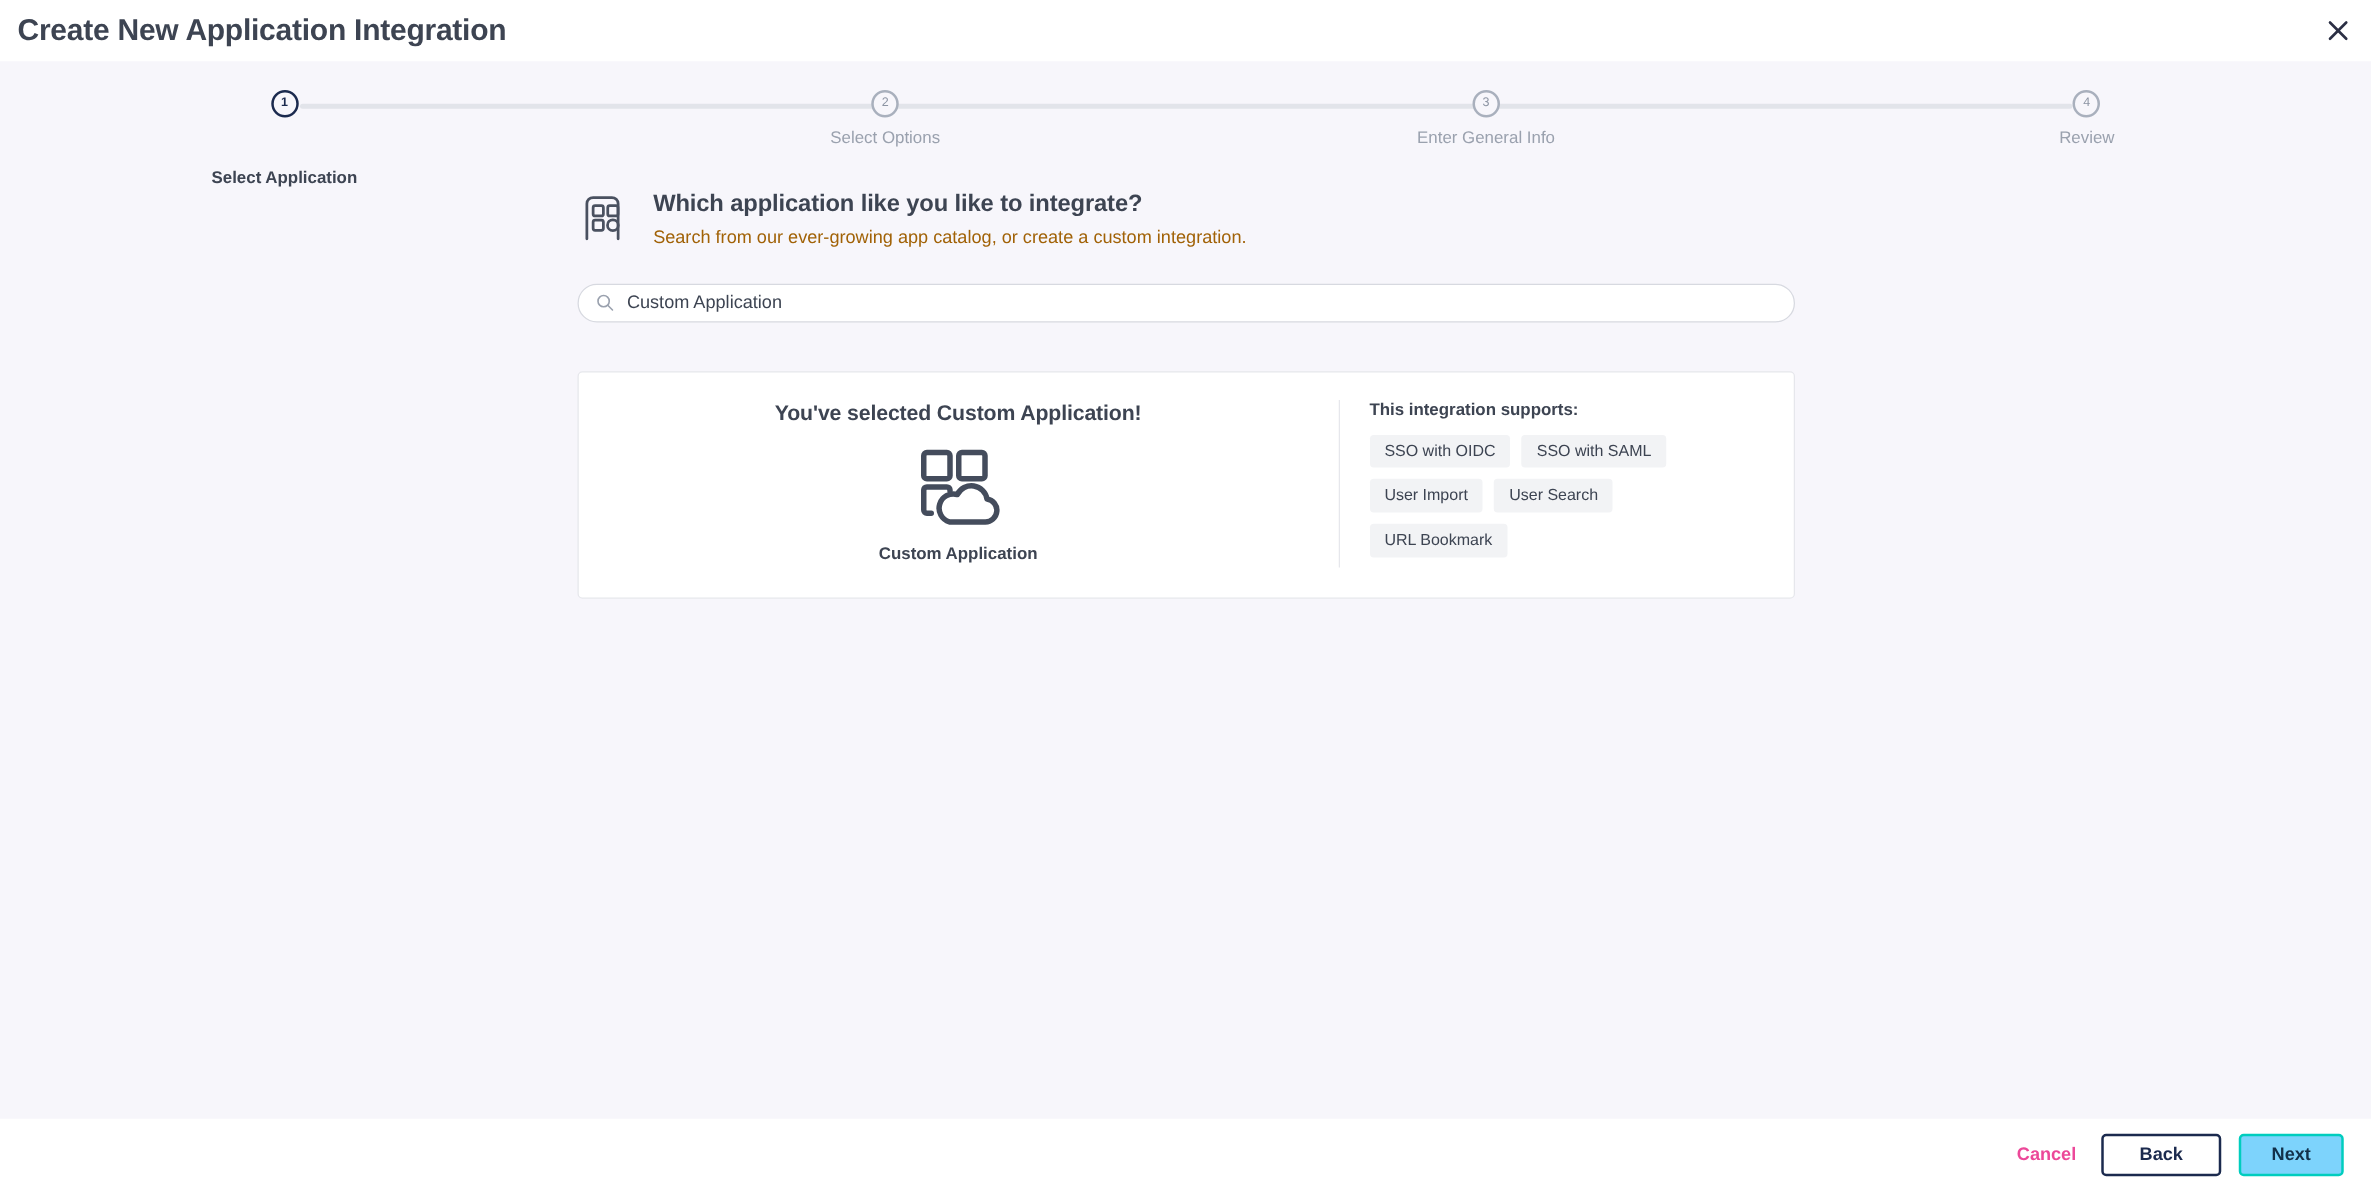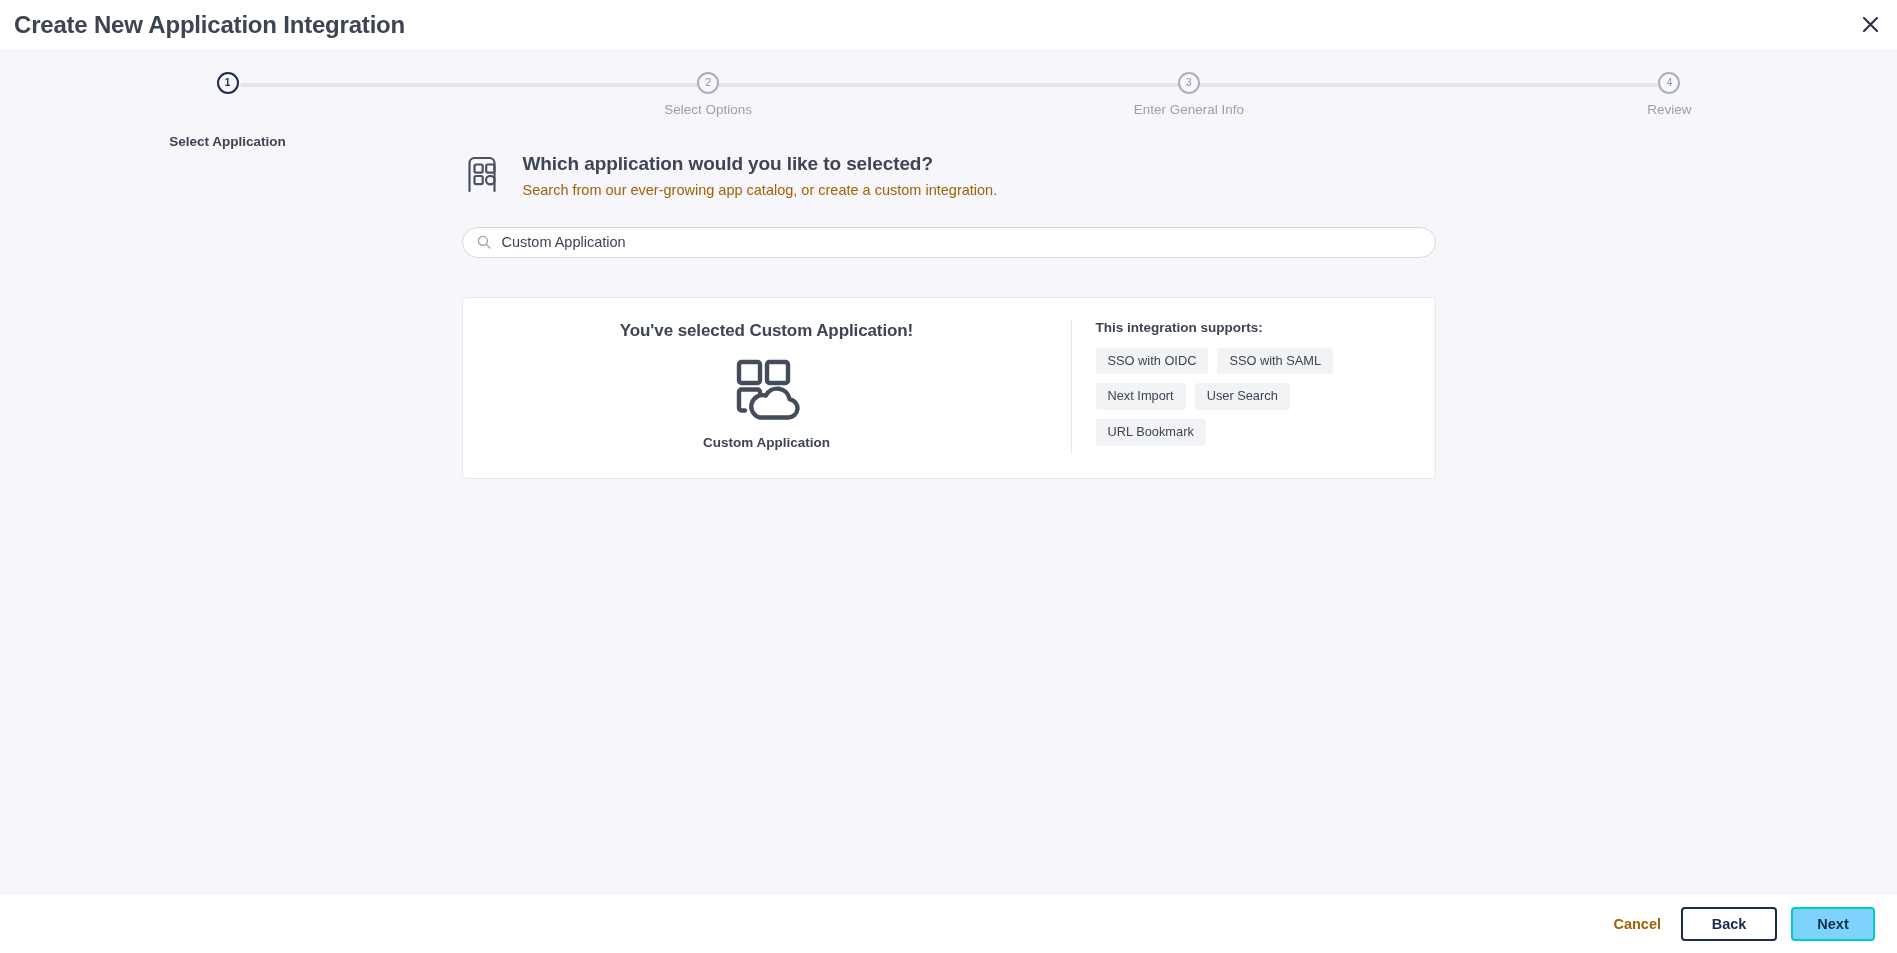--- a/index.html
+++ b/index.html
@@ -274,21 +274,21 @@
   .btn {
     font-family: "Liberation Sans", sans-serif;
     font-size: 14.5px;
     font-weight: bold;
     cursor: pointer;
     border-radius: 4px;
   }
   .btn-cancel {
     background: none;
     border: none;
-    color: #a16207;
+    color: #ec4899;
     padding: 8px 6px;
   }
   .btn-back {
     background: #ffffff;
     border: 2px solid #1b2a4e;
     color: #1b2a4e;
     padding: 7px 2px;
     width: 96px;
   }
   .btn-next {
@@ -349,21 +349,21 @@
         <div class="prompt-icon">
           <svg width="40" height="40" viewBox="0 0 40 40" fill="none">
             <path d="M7.5 37 V9 a5 5 0 0 1 5 -5 h15 a5 5 0 0 1 5 5 v28" stroke="#4a5160" stroke-width="2.2" stroke-linecap="round" fill="none"></path>
             <rect x="12.5" y="10.5" width="8.2" height="8.2" rx="1.6" stroke="#4a5160" stroke-width="2.2" fill="none"></rect>
             <rect x="24.2" y="10.5" width="8.2" height="8.2" rx="1.6" stroke="#4a5160" stroke-width="2.2" fill="none"></rect>
             <rect x="12.5" y="22" width="8.2" height="8.2" rx="1.6" stroke="#4a5160" stroke-width="2.2" fill="none"></rect>
             <circle cx="28.3" cy="26.1" r="4.3" stroke="#4a5160" stroke-width="2.2" fill="none"></circle>
           </svg>
         </div>
         <div class="prompt-text-block">
-          <div class="prompt-title">Which application would you like to selected?</div>
+          <div class="prompt-title">Which application like you like to integrate?</div>
           <div class="prompt-sub">Search from our ever-growing app catalog, or create a custom integration.</div>
         </div>
       </div>
 
       <div class="search-wrap">
         <span class="search-icon">
           <svg width="14" height="14" viewBox="0 0 14 14" fill="none">
             <circle cx="5.9" cy="5.9" r="4.5" stroke="#9aa1ae" stroke-width="1.3" fill="none"></circle>
             <path d="M9.4 9.4 L13 13" stroke="#9aa1ae" stroke-width="1.3" stroke-linecap="round"></path>
           </svg>
@@ -386,21 +386,21 @@
           <div class="app-name">Custom Application</div>
         </div>
 
         <div class="card-divider"></div>
 
         <div class="card-right">
           <div class="supports-title">This integration supports:</div>
           <div class="chips">
             <span class="chip">SSO with OIDC</span>
             <span class="chip">SSO with SAML</span>
-            <span class="chip">Next Import</span>
+            <span class="chip">User Import</span>
             <span class="chip">User Search</span>
             <span class="chip">URL Bookmark</span>
           </div>
         </div>
 
       </div>
 
     </div>
   </div>
 

